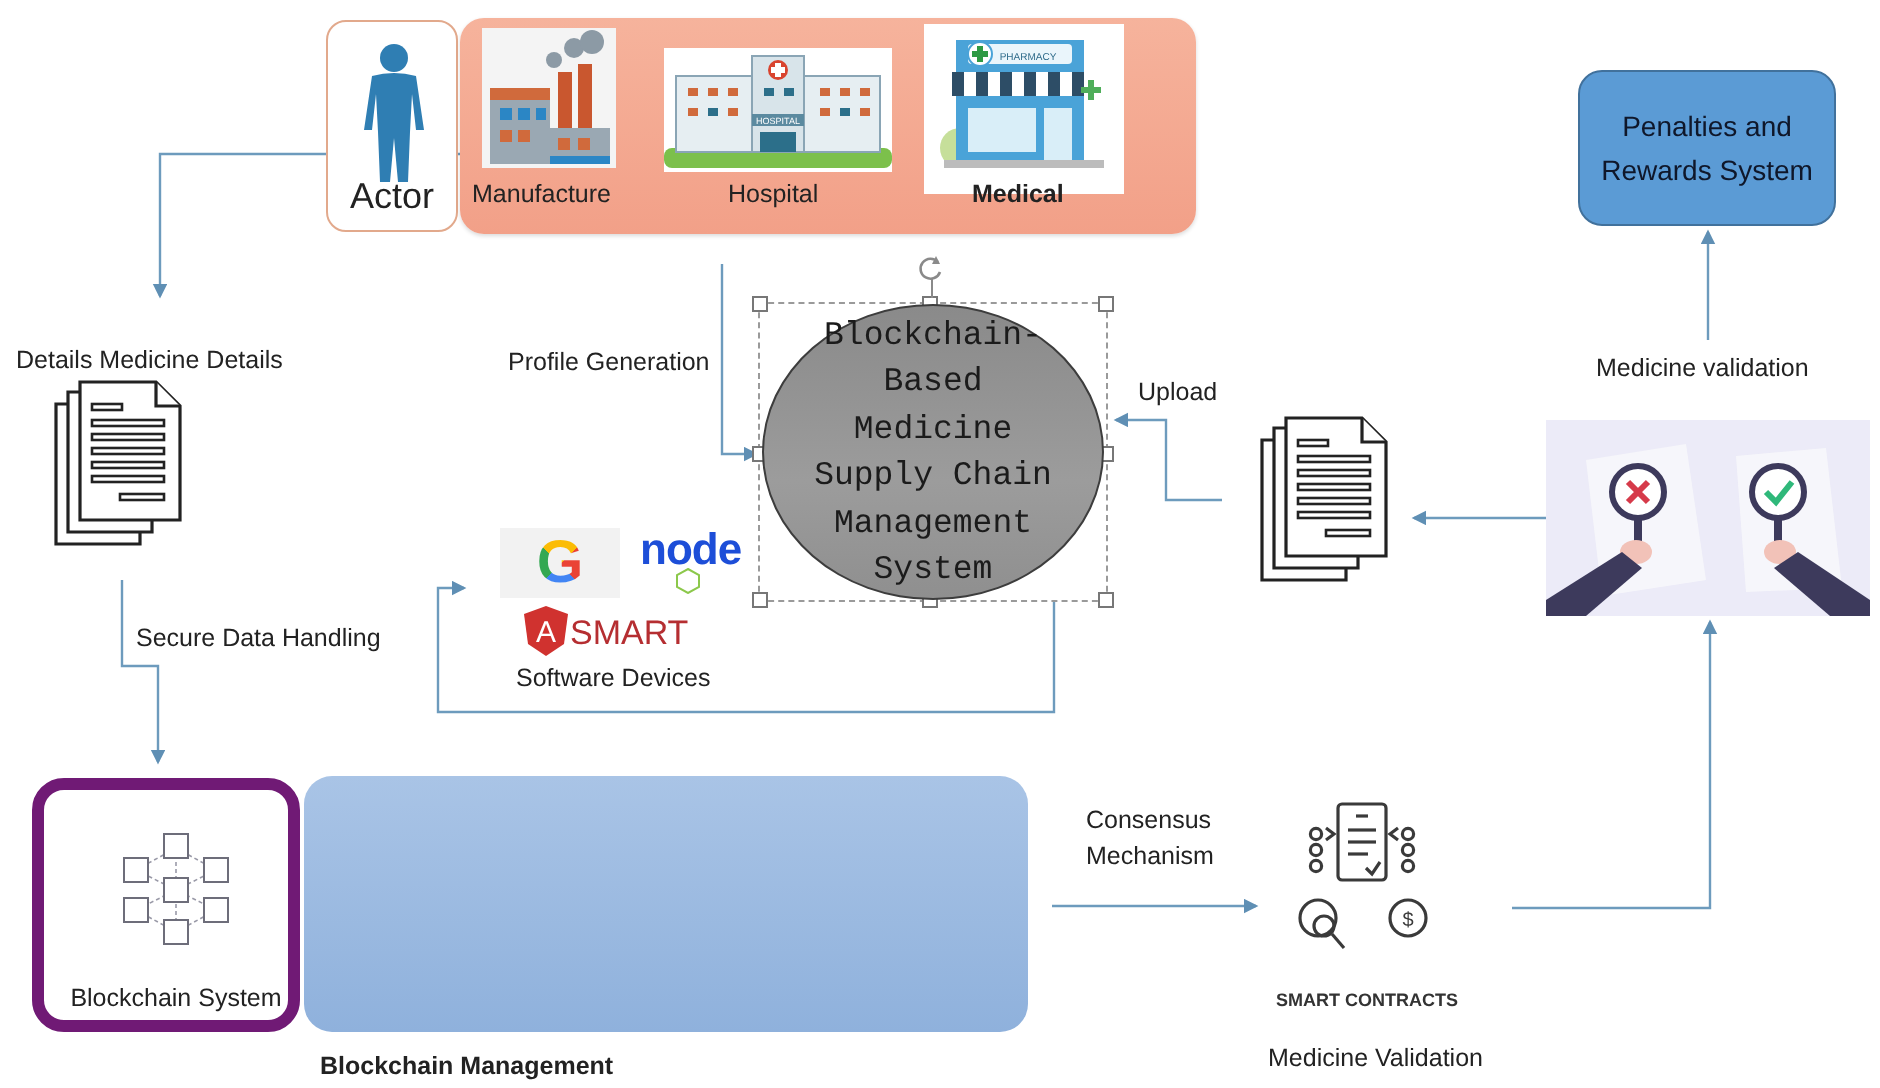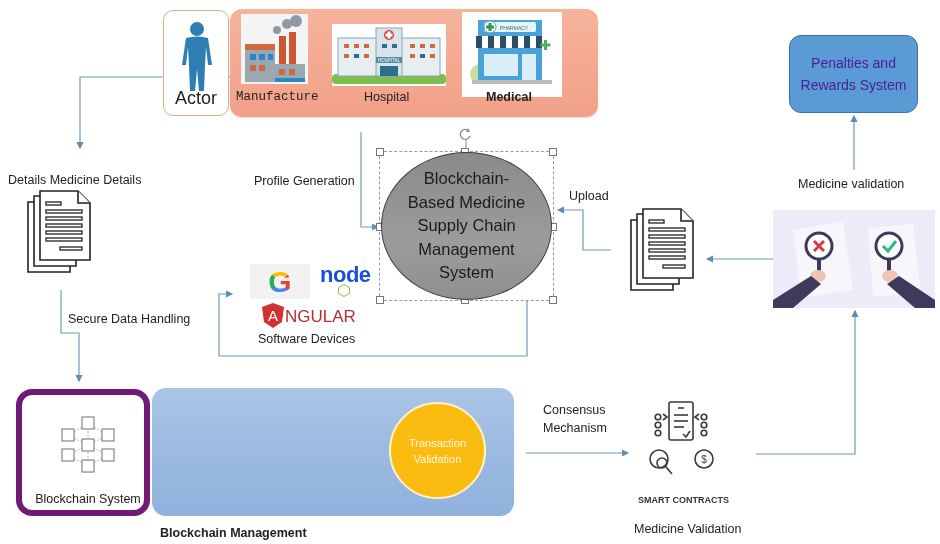--- a/index.html
+++ b/index.html
@@ -13,34 +13,34 @@
                border-radius:10px; background:#fff; box-sizing:border-box; }
   .banner { left:230px; top:9px; width:368px; height:108px; background:linear-gradient(#f6b39c,#f2a088);
             border-radius:12px; box-shadow:0 1px 2px rgba(0,0,0,.15); }
   .tile { position:absolute; background:#fff; }
 
   
   .sel-frame { left:379px; top:151px; width:175px; height:150px; border:1px dashed #9a9a9a; box-sizing:border-box; }
   .handle { position:absolute; width:6px; height:6px; background:#fff; border:1px solid #777; }
   .ellipse { left:381px; top:152px; width:171px; height:148px; border-radius:50%;
              background:linear-gradient(#8a8a8a,#9c9c9c 60%,#8f8f8f); border:1.5px solid #3d3d3d; box-sizing:border-box;
-             display:flex; align-items:center; justify-content:center; text-align:center; }
+             display:flex; align-items:center; justify-content:center; text-align:center;font-family:Liberation Mono, monospace; }
   .ellipse-text { font-size:16.5px; line-height:23.5px; color:#1b1b1b; width:130px; }
 
   
   .bc-system { left:16px; top:389px; width:134px; height:127px; border:6px solid #701a75; border-radius:16px;
                background:#fff; box-sizing:border-box; }
   .bc-mgmt { left:152px; top:388px; width:362px; height:128px; border-radius:14px;
              background:linear-gradient(#a9c4e6,#8fb1dc); }
   .circle { position:absolute; width:97px; height:97px; border-radius:50%; background:#fbbc12;
             border:2px solid #fff3d0; box-sizing:border-box; display:flex; align-items:center; justify-content:center;
             text-align:center; color:#fff6df; font-size:11px; line-height:16px; }
 
   .penalty { left:789px; top:35px; width:129px; height:78px; background:#5b9bd5; border:1px solid #41719c;
-             border-radius:12px; box-sizing:border-box; color:#4c1d95; font-size:14px; line-height:22px;
+             border-radius:12px; box-sizing:border-box; color:#0f172a; font-size:14px; line-height:22px;
              display:flex; align-items:center; justify-content:center; text-align:center; }
   .validation-img { left:773px; top:210px; width:162px; height:98px; background:#ecebf8; }
 </style>
 </head>
 <body>
 
 <svg class="abs" width="940" height="544" style="left:0;top:0;">
   <defs>
     <marker id="ah" markerWidth="7" markerHeight="7" refX="5" refY="3" orient="auto">
       <path d="M0,0 L6,3 L0,6 Z" fill="#5f8fb4"></path>
@@ -91,21 +91,21 @@
         <rect x="18" y="40" width="6" height="6" fill="#2b86c5"></rect>
         <rect x="27" y="40" width="5" height="6" fill="#2b86c5"></rect>
       <rect x="9" y="51" width="6" height="6" fill="#d06a3c"></rect>
         <rect x="18" y="51" width="6" height="6" fill="#d06a3c"></rect>
       <rect x="34" y="50" width="30" height="18" fill="#9aa8b3"></rect>
         <rect x="38" y="55" width="6" height="6" fill="#d06a3c"></rect>
         <rect x="48" y="55" width="6" height="6" fill="#d06a3c"></rect>
       <rect x="34" y="64" width="30" height="4" fill="#2b86c5"></rect>
     </svg>
   </div>
-  <div class="lbl" style="left:6px;top:81px;font-family:Liberation Mono, monospace;">Manufacture</div>
+  <div class="lbl" style="left:6px;top:81px;">Manufacture</div>
 
   <div class="tile" style="left:102px;top:15px;width:114px;height:62px;">
     <svg width="114" height="62" viewBox="0 0 114 62">
       <rect x="0" y="50" width="114" height="10" rx="4" fill="#7cc04b"></rect>
       <rect x="6" y="14" width="102" height="38" fill="#e6eef2" stroke="#8aa5b5"></rect>
       <rect x="44" y="4" width="26" height="48" fill="#d8e4ea" stroke="#8aa5b5"></rect>
       <circle cx="57" cy="11" r="5" fill="#d9442f"></circle>
         <rect x="55.5" y="7.5" width="3" height="7" fill="#fff"></rect>
         <rect x="53.5" y="9.5" width="7" height="3" fill="#fff"></rect>
       <g fill="#d06a3c">
@@ -215,21 +215,21 @@
   <span style="position:absolute;left:0;top:-2px;font-size:22px;font-weight:bold;color:#1d4ed8;letter-spacing:-0.5px;">node</span>
   <svg class="abs" style="left:18px;top:20px;" width="12" height="13" viewBox="0 0 12 13">
     <path d="M6 0.5 L11.5 3.5 L11.5 9.5 L6 12.5 L0.5 9.5 L0.5 3.5 Z" fill="none" stroke="#8cc84b" stroke-width="1"></path>
   </svg>
 </div>
 <div class="abs" style="left:262px;top:303px;width:100px;height:26px;">
   <svg class="abs" style="left:0;top:0;" width="22" height="25" viewBox="0 0 22 25">
     <path d="M11 0 L22 4 L20 19 L11 25 L2 19 L0 4 Z" fill="#d0322f"></path>
     <text x="11" y="18" font-size="15" fill="#fff" text-anchor="middle" font-family="Liberation Sans, sans-serif">A</text>
   </svg>
-  <span style="position:absolute;left:23px;top:4px;font-size:17px;color:#b52e31;">NGULAR</span>
+  <span style="position:absolute;left:23px;top:4px;font-size:17px;color:#b52e31;">SMART</span>
 </div>
 <div class="lbl" style="left:258px;top:332px;">Software Devices</div>
 
 <div class="lbl" style="left:569px;top:189px;">Upload</div>
 <svg class="abs" width="70" height="85" style="left:628px;top:208px;" viewBox="0 0 70 85">
   <g fill="#fff" stroke="#222" stroke-width="1.6">
     <path d="M3 12 L45 12 L45 82 L3 82 Z"></path>
     <path d="M9 6 L51 6 L51 76 L9 76 Z"></path>
     <path d="M15 1 L53 1 L65 13 L65 70 L15 70 Z"></path>
     <path d="M53 1 L53 13 L65 13"></path>
@@ -286,24 +286,20 @@
       <rect x="25" y="25" width="12" height="12"></rect>
         <rect x="5" y="35" width="12" height="12"></rect>
         <rect x="45" y="35" width="12" height="12"></rect>
         <rect x="25" y="46" width="12" height="12"></rect>
     </g>
   </svg>
   <div class="lbl" style="left:0;width:132px;text-align:center;top:97px;font-size:12.5px;">Blockchain System</div>
 </div>
 
 <div class="abs bc-mgmt">
-  <div class="circle" style="left:237px;top:14px;">
-    <span style="white-space:pre-line;">Transaction
-Validation</span>
-  </div>
 </div>
 <div class="lbl" style="left:160px;top:526px;font-weight:bold;">Blockchain Management</div>
 
 <div class="lbl" style="left:543px;top:401px;white-space:pre-line;line-height:18px;">Consensus
 Mechanism</div>
 
 <svg class="abs" width="72" height="90" style="left:648px;top:400px;" viewBox="0 0 72 90">
   <g fill="none" stroke="#3a3a3a" stroke-width="1.6">
     <rect x="21" y="2" width="24" height="38" rx="2"></rect>
     <line x1="30" y1="8" x2="36" y2="8"></line>

